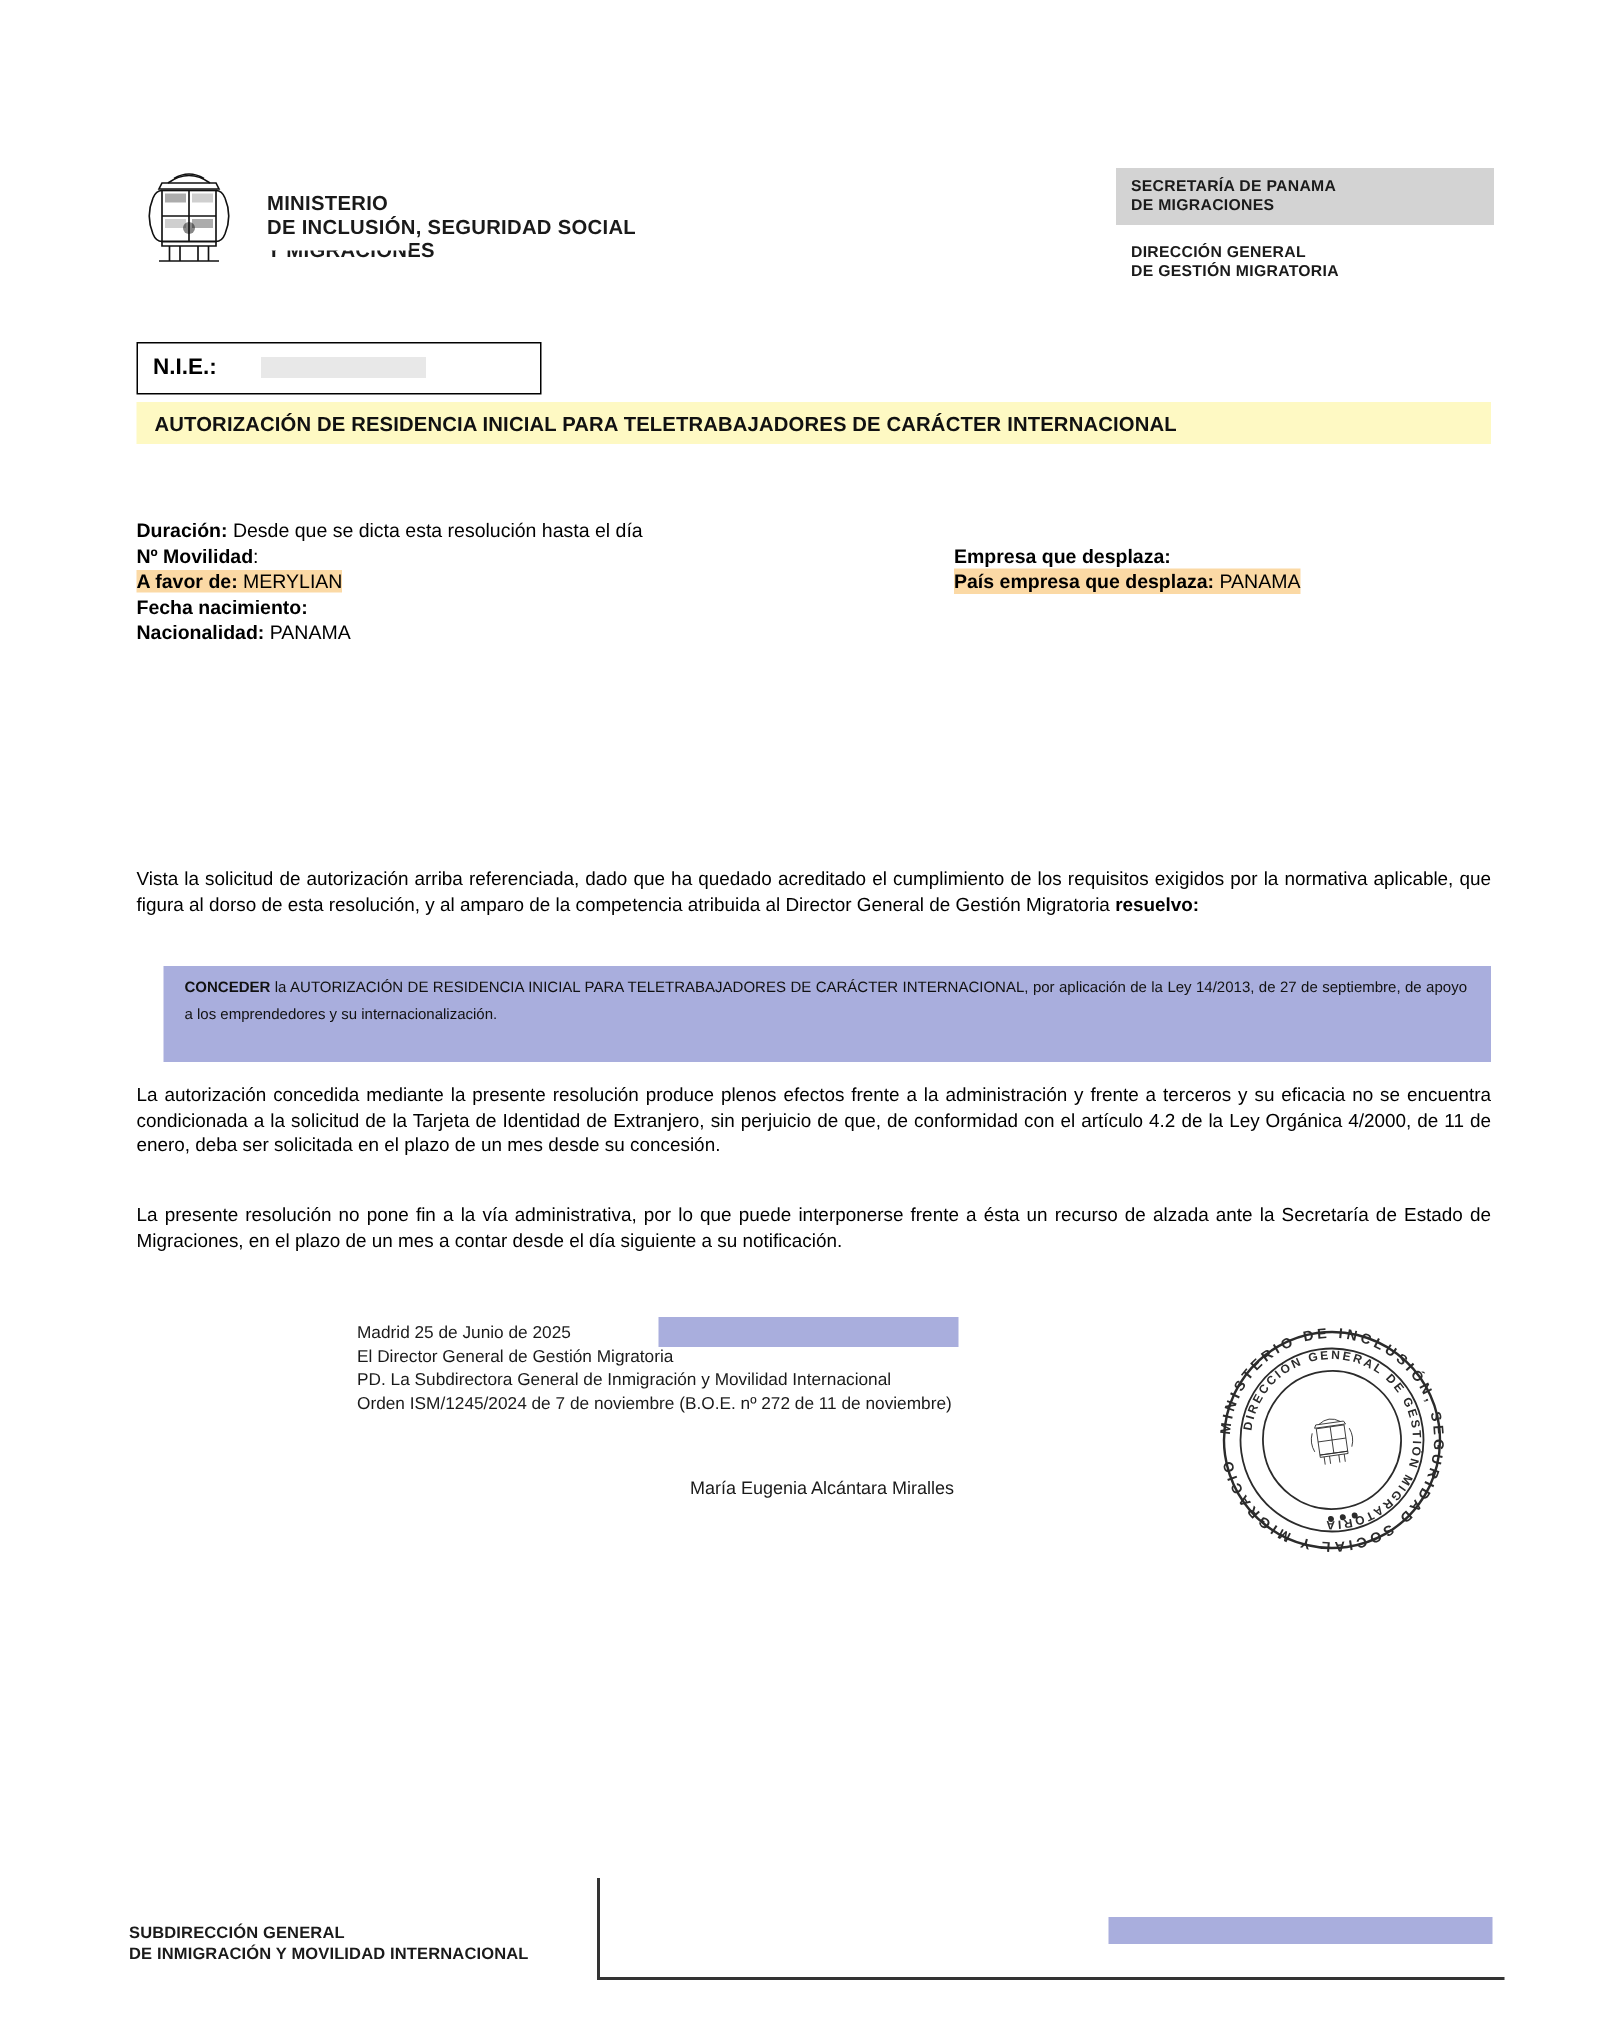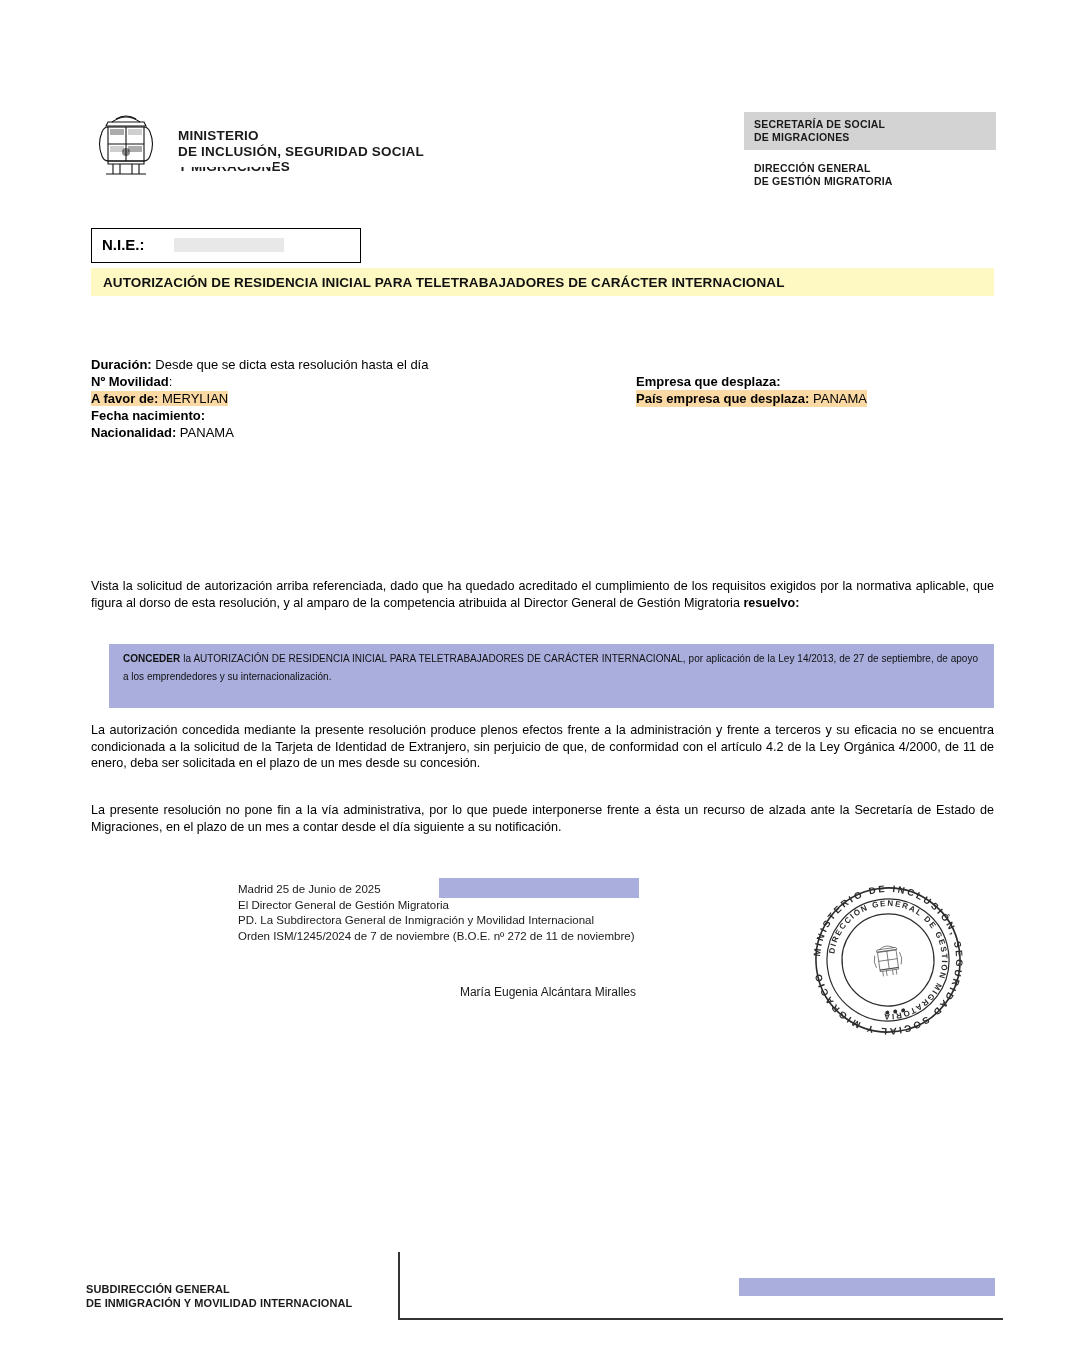--- a/index.html
+++ b/index.html
@@ -127,21 +127,21 @@
     top: 7px;
     font-size: 13.5px;
     font-weight: bold;
     letter-spacing: 0.1px;
     color: #111;
   }
   
   .data {
     position: absolute;
     left: 13px;
-    top: 356px;
+    top: 345px;
     width: 903px;
     font-size: 13px;
     line-height: 17px;
   }
   .data .row {
     position: relative;
     height: 17px;
   }
   .b { font-weight: bold; }
   .hl-orange {
@@ -295,21 +295,21 @@
 
     <div class="ministry">
       <div>MINISTERIO</div>
       <div>DE INCLUSIÓN, SEGURIDAD SOCIAL</div>
       <div class="l3">Y MIGRACIONES</div>
     </div>
     <div class="ministry-mask"></div>
 
     <div class="sec-estado-box"></div>
     <div class="sec-estado-text">
-      <div>SECRETARÍA DE SOCIAL</div>
+      <div>SECRETARÍA DE PANAMA</div>
       <div>DE MIGRACIONES</div>
     </div>
     <div class="dir-gen-text">
       <div>DIRECCIÓN GENERAL</div>
       <div>DE GESTIÓN MIGRATORIA</div>
     </div>
   </div>
 
   <div class="nie-box"></div>
   <div class="nie-label">N.I.E.:</div>

